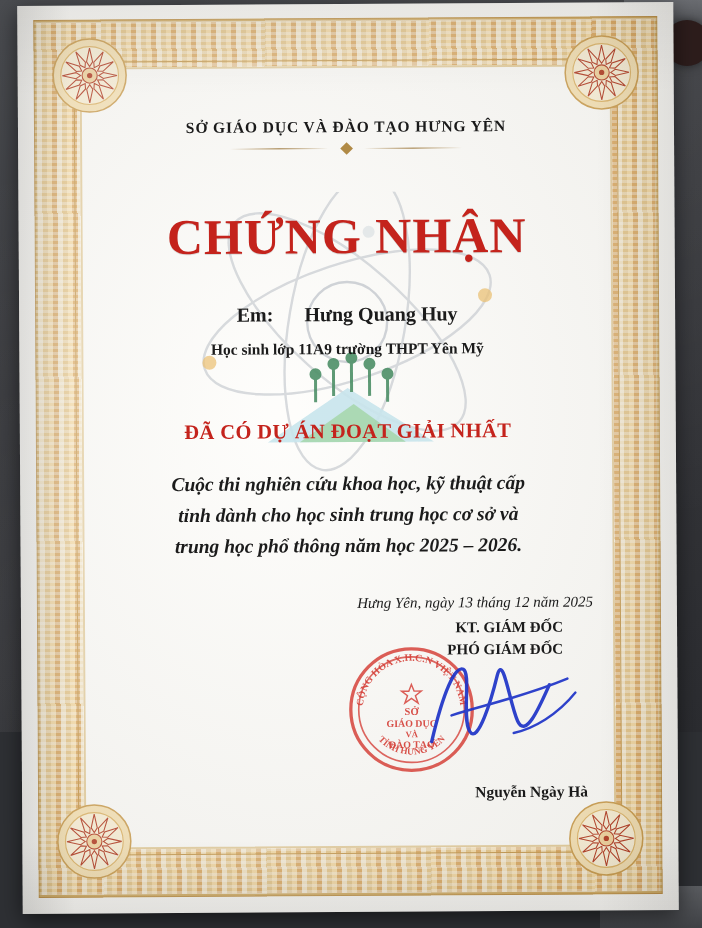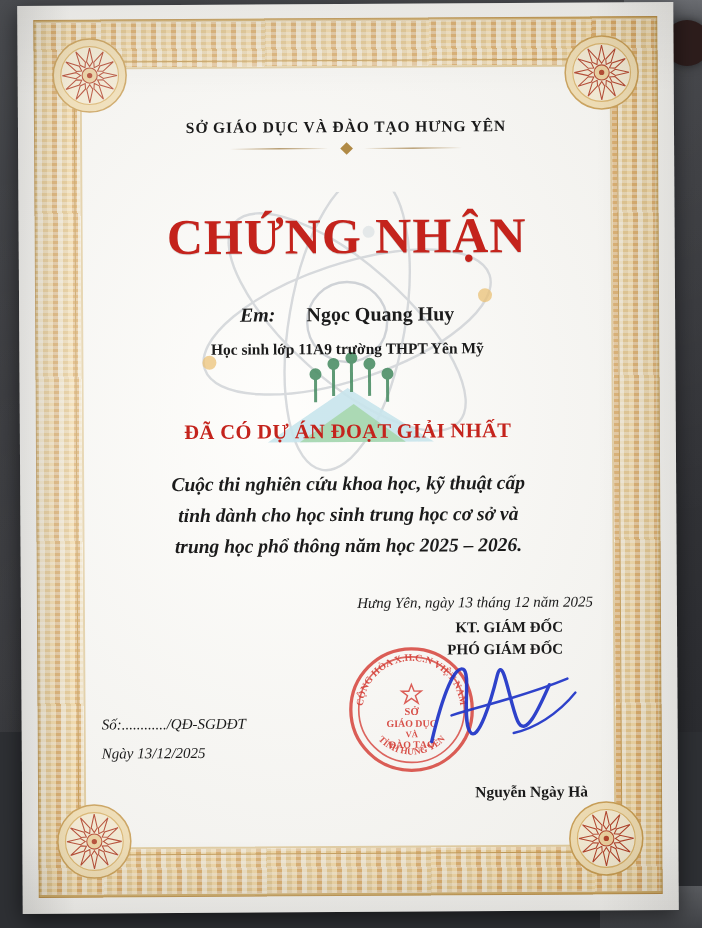--- a/index.html
+++ b/index.html
@@ -171,21 +171,21 @@
     letter-spacing: 1px;
     font-family: "Liberation Serif", serif;
     text-shadow: 0 1px 0 rgba(0,0,0,0.12);
   }
 
   .student-name {
     margin-top: 42px;
     font-size: 20px;
     font-weight: bold;
   }
-  .student-name .em { margin-right: 26px; font-style: italic; }
+  .student-name .em { margin-right: 26px; }
   .student-class {
     margin-top: 14px;
     font-size: 15.5px;
     font-weight: bold;
   }
 
   .award-line {
     margin-top: 62px;
     font-size: 20.5px;
     font-weight: bold;
@@ -507,21 +507,21 @@
         <div class="divider">
           <span class="l"></span>
           <span class="d"></span>
           <span class="r"></span>
         </div>
 
         <div class="title">CHỨNG NHẬN</div>
 
         <div class="student-name">
           <span class="em">Em:</span>
-          <span>Ngọc Quang Huy</span>
+          <span>Hưng Quang Huy</span>
         </div>
 
         <div class="student-class">Học sinh lớp 11A9 trường THPT Yên Mỹ</div>
 
         <div class="award-line">ĐÃ CÓ DỰ ÁN ĐOẠT GIẢI NHẤT</div>
 
         <div class="desc">
           <div>Cuộc thi nghiên cứu khoa học, kỹ thuật cấp</div>
           <div>tỉnh dành cho học sinh trung học cơ sở và</div>
           <div>trung học phổ thông năm học 2025 – 2026.</div>
@@ -529,24 +529,20 @@
 
         <div class="place-date">Hưng Yên, ngày 13  tháng 12 năm 2025</div>
 
         <div class="signer-title">
           <div>KT. GIÁM ĐỐC</div>
           <div>PHÓ GIÁM ĐỐC</div>
         </div>
       </div>
 
       <div class="bottom-row">
-        <div class="ref-block">
-          <div>Số:............/QĐ-SGDĐT</div>
-          <div>Ngày 13/12/2025</div>
-        </div>
 
         <div class="stamp">
           <svg viewBox="0 0 200 200" width="132" height="132" aria-hidden="true">
             <defs>
               <path id="arcTop" d="M 26 100 A 74 74 0 0 1 174 100"></path>
               <path id="arcBot" d="M 32 100 A 68 68 0 0 0 168 100"></path>
             </defs>
             <circle cx="100" cy="100" r="92" fill="none" stroke="#d2322a" stroke-width="5" opacity="0.85"></circle>
             <circle cx="100" cy="100" r="80" fill="none" stroke="#d2322a" stroke-width="2.5" opacity="0.8"></circle>
             <text font-size="15" font-weight="bold" fill="#d2322a" opacity="0.9" font-family="Liberation Serif, serif">

